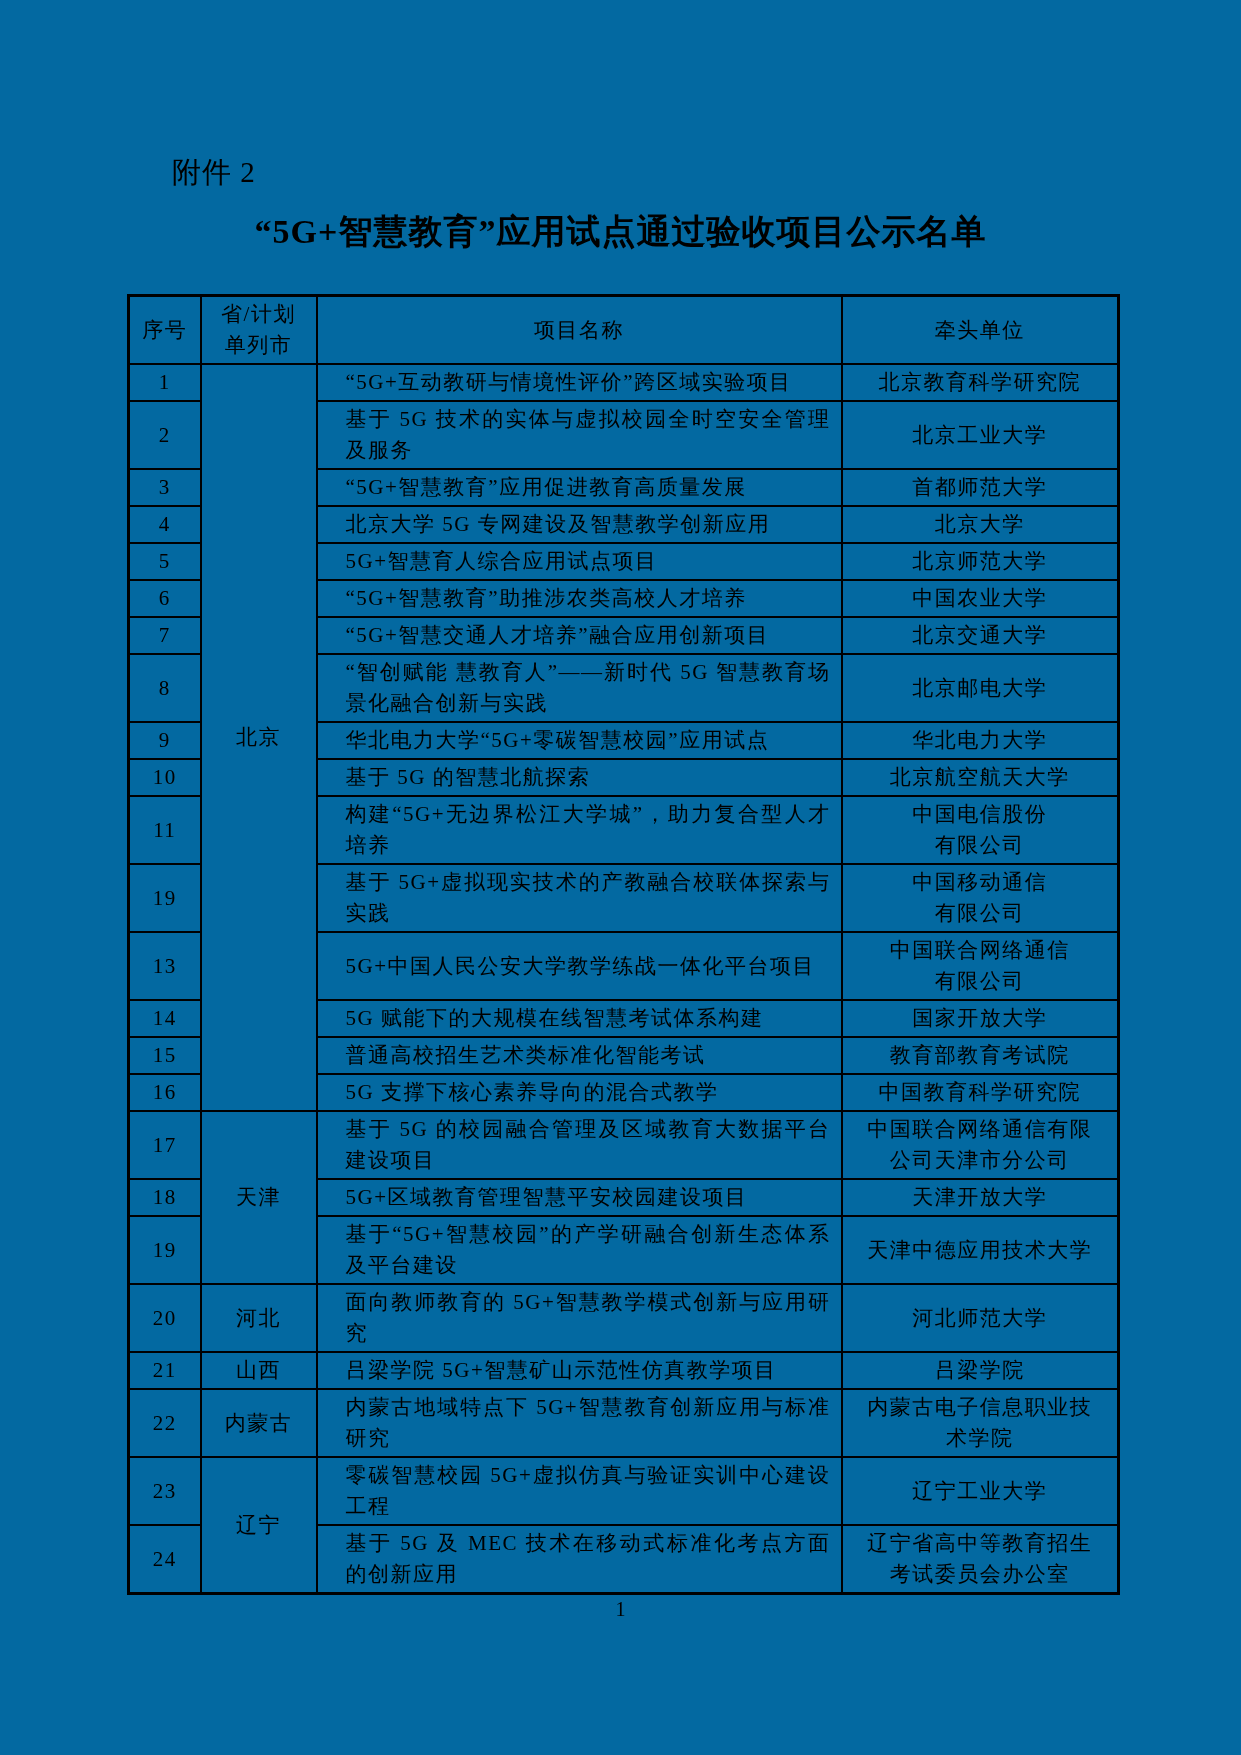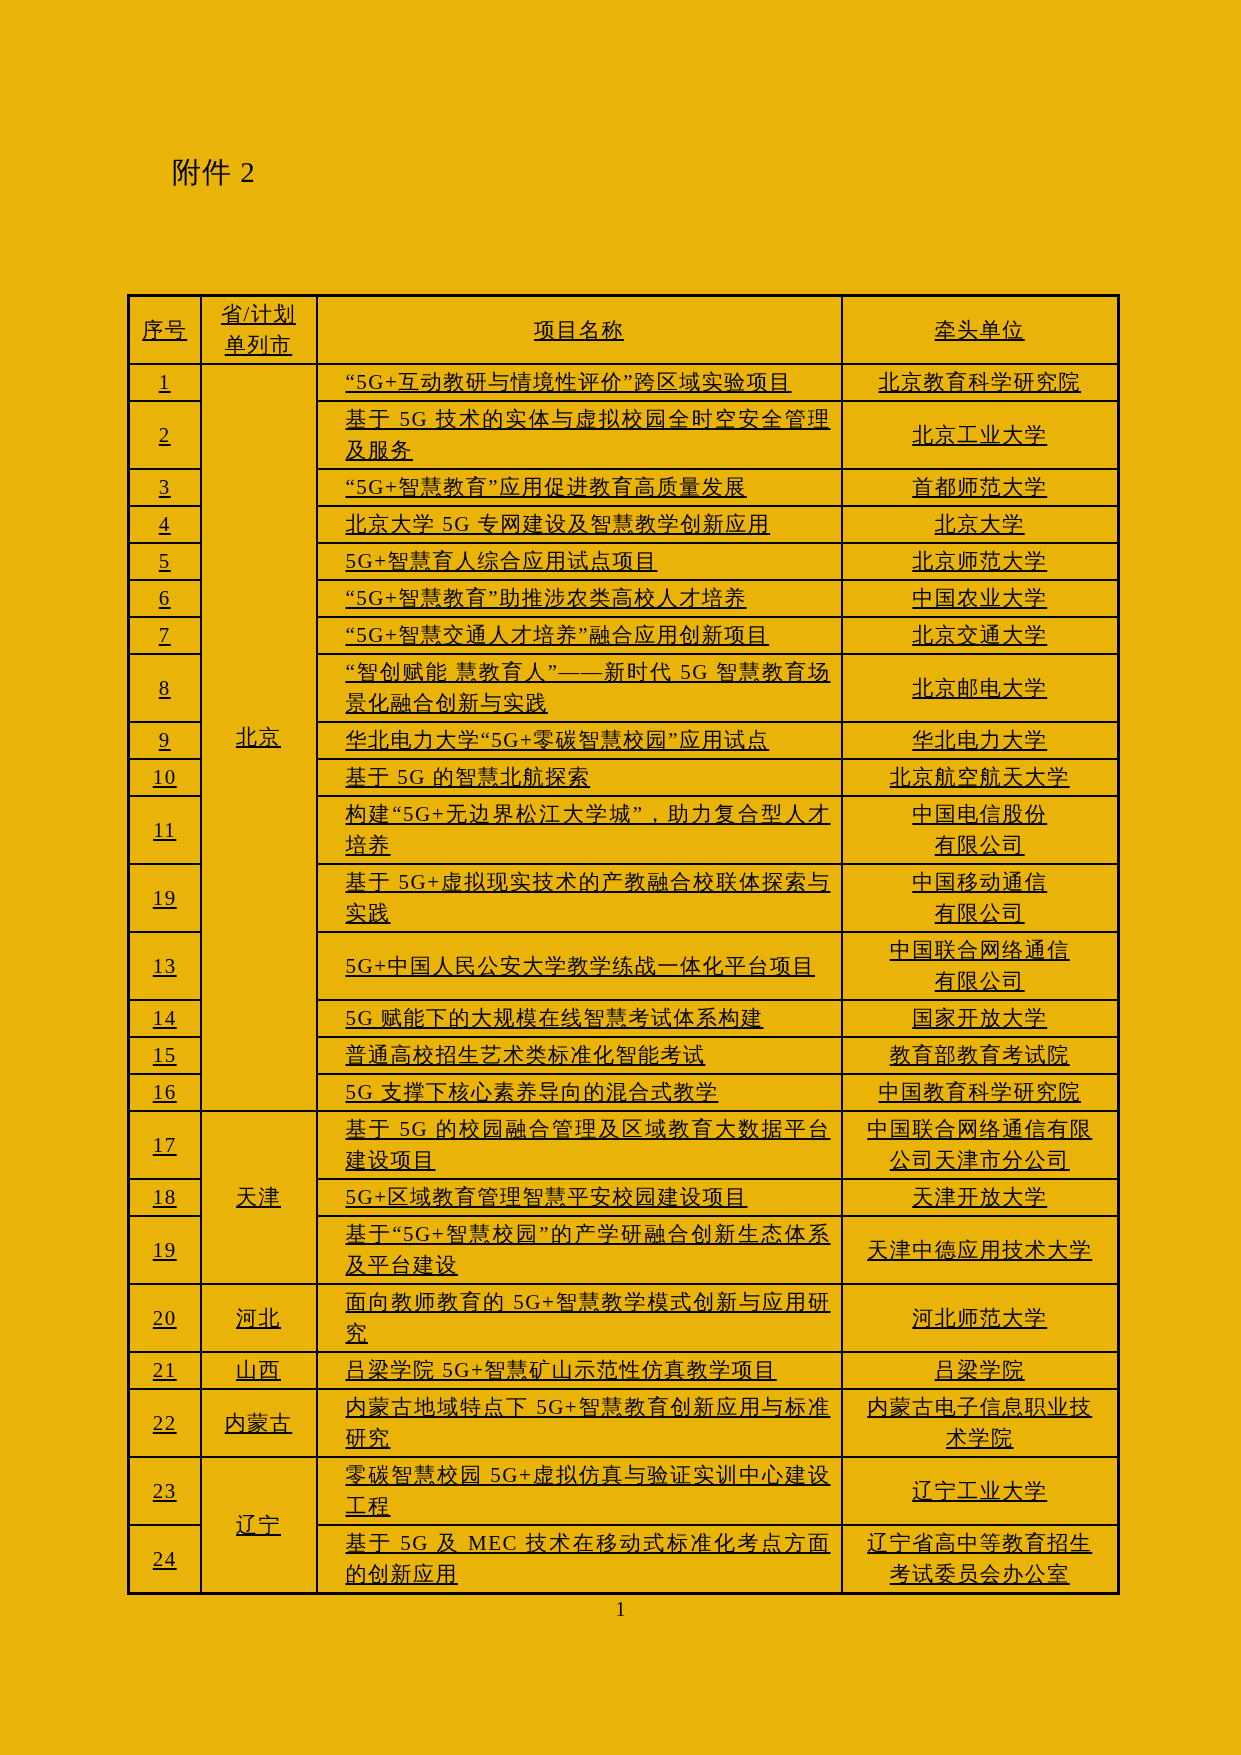--- a/index.html
+++ b/index.html
@@ -1,20 +1,20 @@
 <!DOCTYPE html>
 <html><head>
 <meta charset="utf-8">
 <style>
   html, body { margin: 0; padding: 0; background: #ffffff; }
   .page {
     position: relative;
     width: 1241px;
     height: 1755px;
-    background: #eab308;
+    background: #0369a1;
     color: #000000;
     font-family: "Liberation Serif", "DejaVu Serif", serif;
     overflow: hidden;
   }
   .attachment {
     position: absolute;
     left: 172px;
     top: 155px;
     font-size: 29px;
     line-height: 34px;
@@ -33,21 +33,20 @@
     letter-spacing: 1px;
   }
   table.main-table {
     position: absolute;
     left: 127px;
     top: 294px;
     width: 990px;
     border-collapse: collapse;
     table-layout: fixed;
     border: 3px solid #000;
-    text-decoration: underline;
   }
   .main-table th, .main-table td {
     border: 2px solid #000;
     font-size: 21px;
     font-weight: normal;
     line-height: 31px;
     letter-spacing: 1.5px;
     text-align: center;
     vertical-align: middle;
     padding: 2px 4px;
@@ -71,20 +70,21 @@
     text-align: center;
     font-size: 20px;
   }
 </style>
 </head>
 <body>
 
 <div class="page">
   <div class="attachment">附件 2</div>
 
+  <h1 class="title">“5G+智慧教育”应用试点通过验收项目公示名单</h1>
 
   <table class="main-table">
     <colgroup>
       <col style="width:72px">
       <col style="width:116px">
       <col style="width:525px">
       <col style="width:277px">
     </colgroup>
     <thead>
       <tr>

